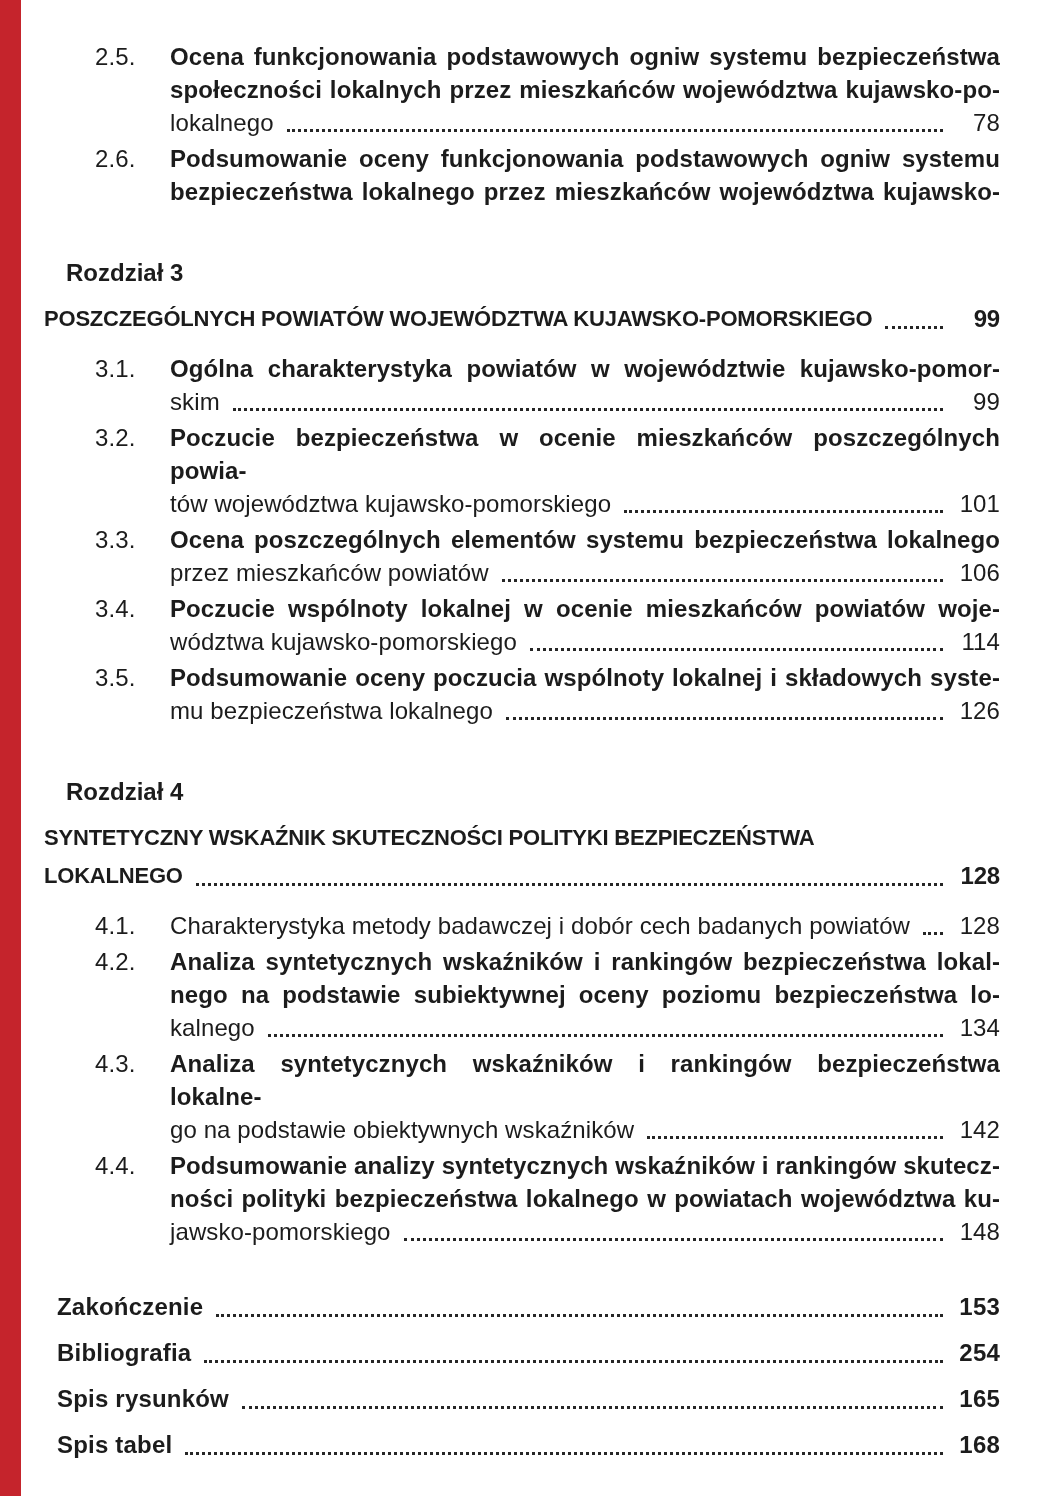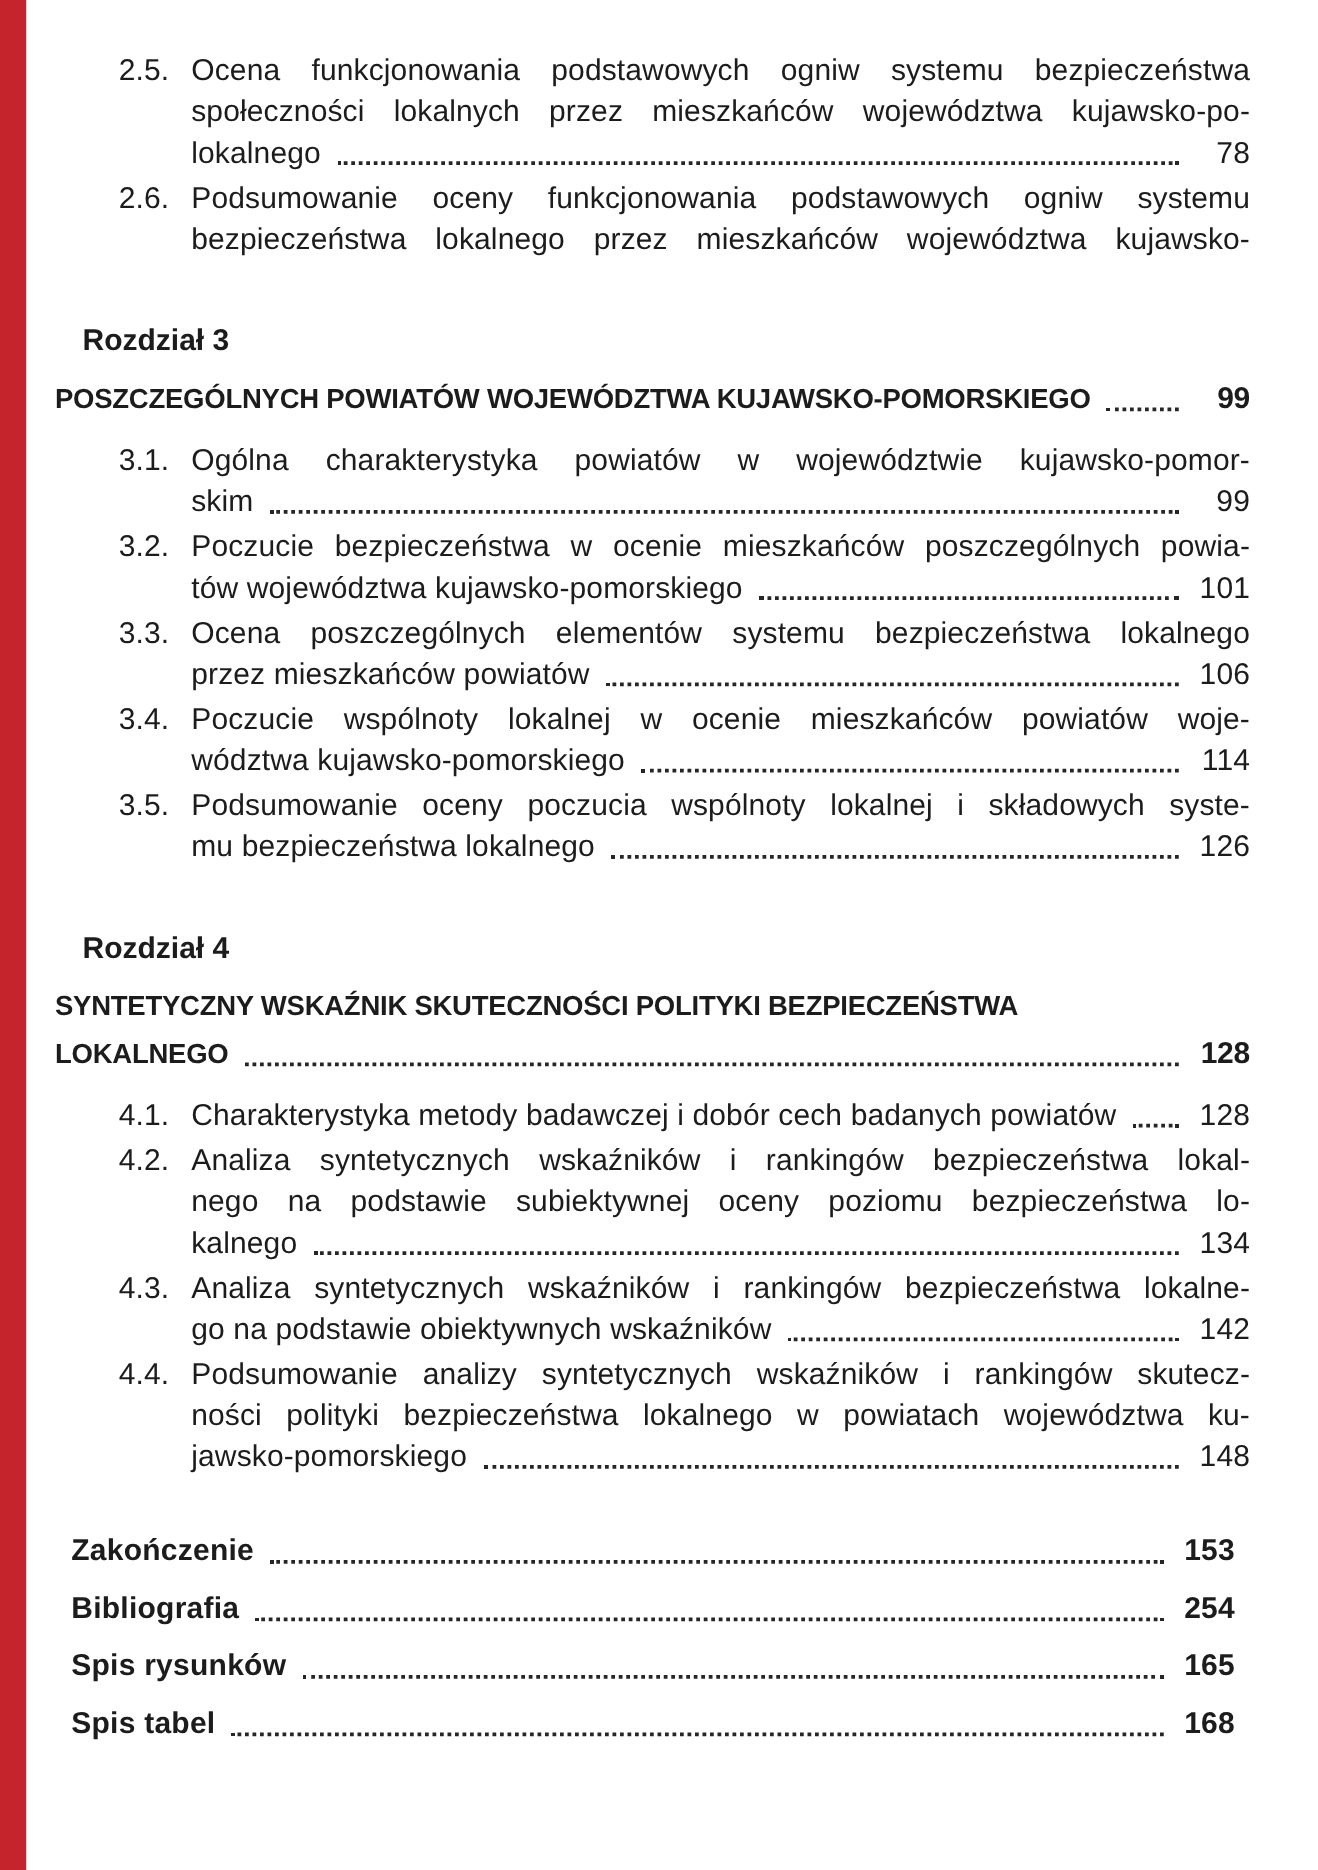--- a/index.html
+++ b/index.html
@@ -21,27 +21,29 @@
     left: 0; top: 40px; right: 54px;
   }
 
   
   .toc-item {
     display: flex;
     margin: 0 0 3px 95px;
     font-size: 24px;
     line-height: 33px;
     letter-spacing: 0.1px;
+    gap: 17px;
   }
   .toc-item .num { flex: none; width: 58px; }
   .item-body { flex: 1; min-width: 0; display: block; }
   .line {
     display: block;
     text-align: justify;
     text-align-last: justify;
+    font-weight: bold;
   }
   .lastline { display: flex; }
   .lastline .txt { flex: none; white-space: nowrap; }
   .leader { flex: 1; min-width: 26px; position: relative; }
   .leader::after {
     content: "";
     position: absolute; left: 13px; right: 13px; bottom: 7px;
     border-bottom: 3.4px dotted #262626;
   }
   .pg { flex: none; min-width: 44px; text-align: right; }
@@ -68,21 +70,21 @@
   .ch-title .pg { font-size: 24px; }
   .ch-title .leader::after { bottom: 9px; }
 
   
   .backmatter { margin-top: 44px; }
   .back-entry {
     display: flex;
     font-weight: bold;
     font-size: 24px;
     line-height: 30px;
-    margin: 0 12px 16px 57px;
+    margin: 0 0 16px 57px;
     letter-spacing: 0.2px;
   }
   .back-entry .txt { flex: none; white-space: nowrap; }
   .back-entry .leader::after { bottom: 5px; }
 </style>
 </head>
 <body style="background: rgb(255, 255, 255); color: rgb(28, 28, 28);">
 
 <div class="page">
   <div class="edge-bar" style="background: rgb(197, 36, 44);"></div>

